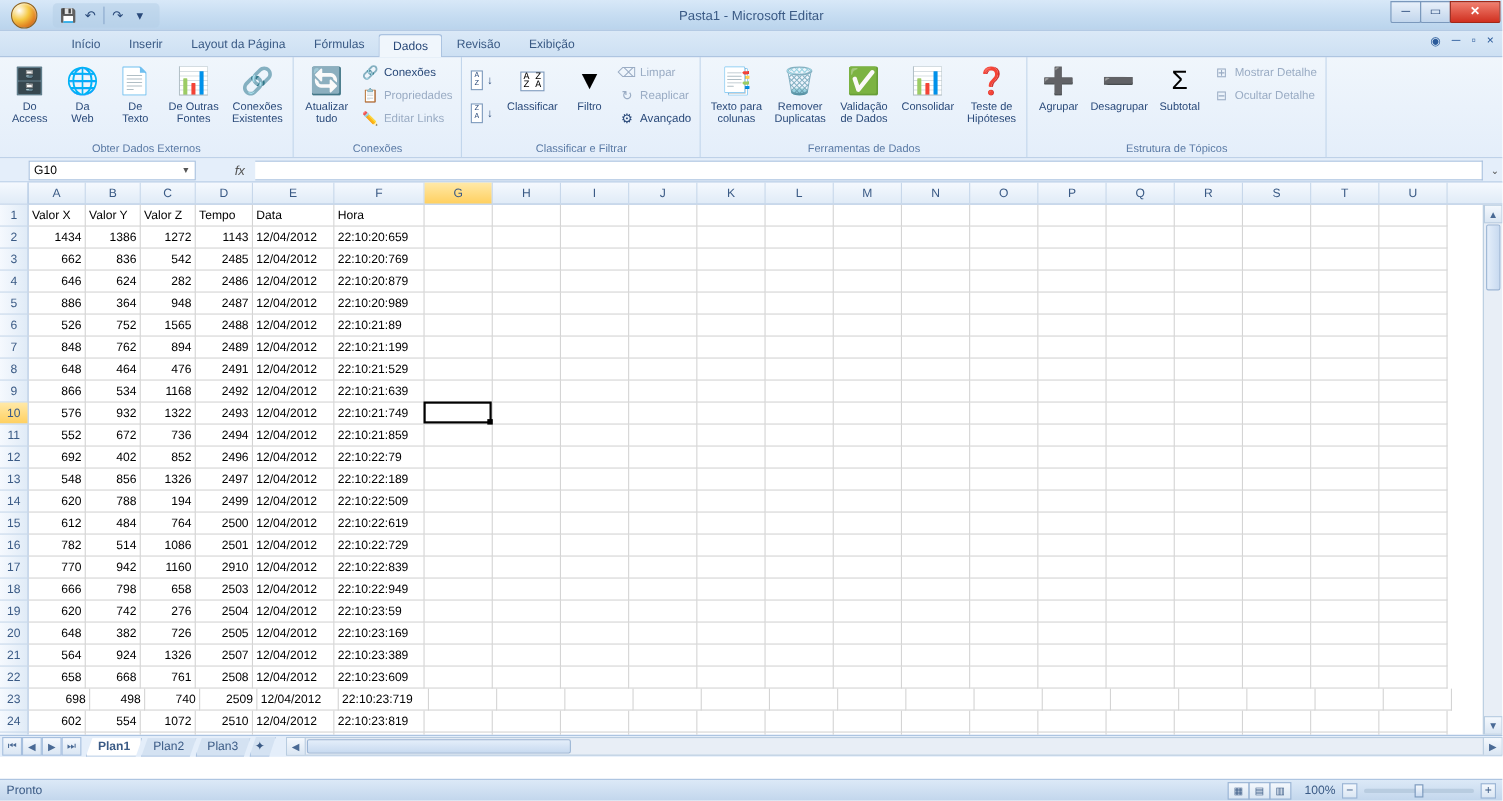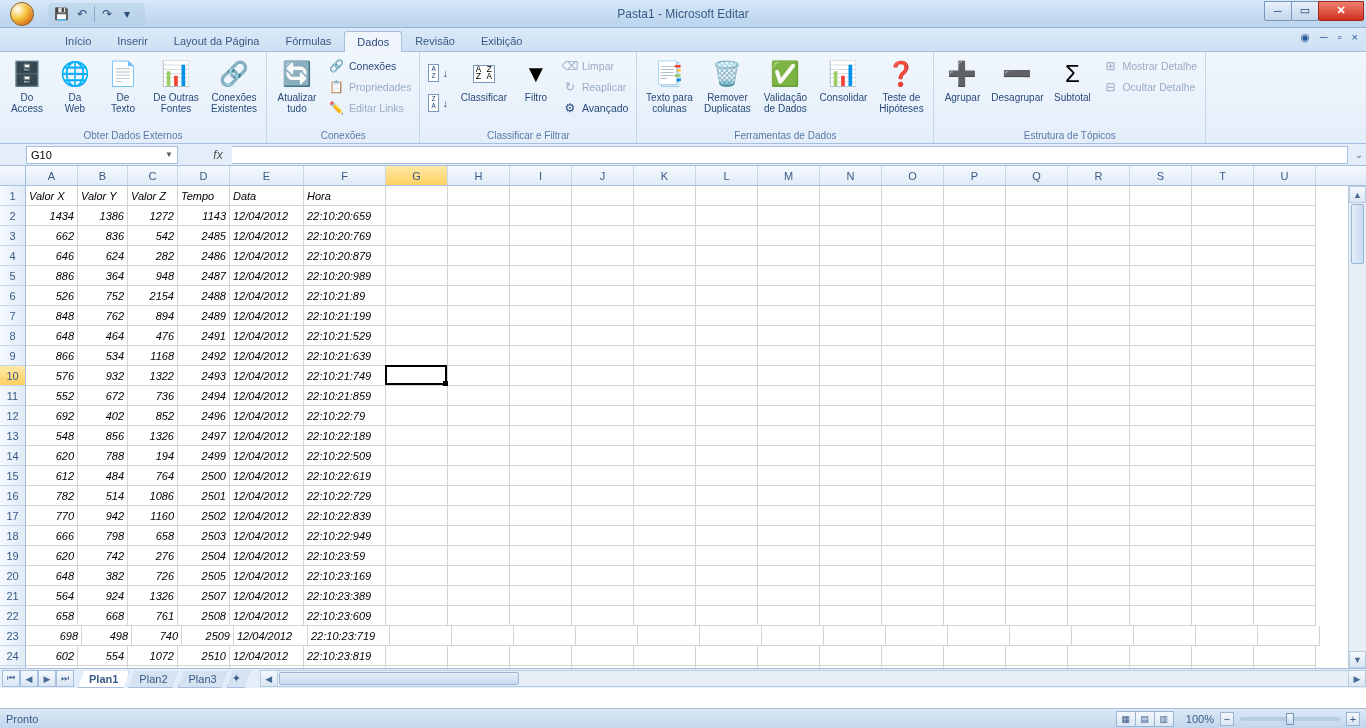--- a/index.html
+++ b/index.html
@@ -51,21 +51,21 @@
 .grid-wrap { position: absolute; top: 166px; left: 0; right: 0; bottom: 40px; display: flex; flex-direction: column; }
 .col-headers { height: 20px; display: flex; background: linear-gradient(#f5f9fe,#e0ebf7); border-bottom: 1px solid #a6bfde; }
 .corner { width: 26px; border-right: 1px solid #a6bfde; background: linear-gradient(#f5f9fe,#e0ebf7);}
 .ch { border-right: 1px solid #c7d7ea; font-size: 11px; color: #3a5a85; display: flex; align-items: center; justify-content: center; cursor: pointer; }
 .ch.sel{background:linear-gradient(#ffe9a8,#ffd060);}
 .grid-body { flex:1; display:flex; overflow:hidden;}
 .row-headers { width: 26px; background: linear-gradient(to right,#f5f9fe,#e0ebf7); border-right:1px solid #a6bfde;}
 .rh { height: 20px; border-bottom: 1px solid #c7d7ea; font-size: 11px; color: #3a5a85; display: flex; align-items: center; justify-content: center; cursor:pointer;}
 .rh.sel{background:linear-gradient(#ffe9a8,#ffd060);}
 .cells { position: relative; flex:1; }
-.row { display:flex; height:20px;font-style:italic; }
+.row { display:flex; height:20px; }
 .cell { border-right:1px solid #d4d4d4; border-bottom:1px solid #d4d4d4; font-size:11px; padding:0 3px; display:flex; align-items:center; overflow:hidden; white-space:nowrap;}
 .cell.num{justify-content:flex-end;}
 .cell.txt{justify-content:flex-start;}
 .sel-cell { position:absolute; border:2px solid #000; background:transparent; pointer-events:none; }
 .sel-cell::after{content:""; position:absolute; right:-3px; bottom:-3px; width:5px; height:5px; background:#000;}
 .vscroll{width:18px; background:#e8eef6; border-left:1px solid #b8cce0; position:relative;}
 .vscroll .arr{height:17px;display:flex;align-items:center;justify-content:center;font-size:9px;color:#4a6a95;background:linear-gradient(#f4f8fd,#dae6f3);border:1px solid #b8cce0;cursor:pointer;}
 .vscroll .thumb{position:absolute;left:2px;right:2px;top:18px;height:60px;background:linear-gradient(to right,#e4eefa,#c8daf0);border:1px solid #9ab4d4;border-radius:2px;}
 
 
@@ -439,21 +439,21 @@
           <div class="cell txt" style="width:62px"></div>
           <div class="cell txt" style="width:62px"></div>
           <div class="cell txt" style="width:62px"></div>
           <div class="cell txt" style="width:62px"></div>
           <div class="cell txt" style="width:62px"></div>
           <div class="cell txt" style="width:62px"></div>
         </div>
         <div class="row">
           <div class="cell num" style="width:52px">526</div>
           <div class="cell num" style="width:50px">752</div>
-          <div class="cell num" style="width:50px">2154</div>
+          <div class="cell num" style="width:50px">1565</div>
           <div class="cell num" style="width:52px">2488</div>
           <div class="cell txt" style="width:74px">12/04/2012</div>
           <div class="cell txt" style="width:82px">22:10:21:89</div>
           <div class="cell txt" style="width:62px"></div>
           <div class="cell txt" style="width:62px"></div>
           <div class="cell txt" style="width:62px"></div>
           <div class="cell txt" style="width:62px"></div>
           <div class="cell txt" style="width:62px"></div>
           <div class="cell txt" style="width:62px"></div>
           <div class="cell txt" style="width:62px"></div>
@@ -693,21 +693,21 @@
           <div class="cell txt" style="width:62px"></div>
           <div class="cell txt" style="width:62px"></div>
           <div class="cell txt" style="width:62px"></div>
           <div class="cell txt" style="width:62px"></div>
           <div class="cell txt" style="width:62px"></div>
         </div>
         <div class="row">
           <div class="cell num" style="width:52px">770</div>
           <div class="cell num" style="width:50px">942</div>
           <div class="cell num" style="width:50px">1160</div>
-          <div class="cell num" style="width:52px">2502</div>
+          <div class="cell num" style="width:52px">2910</div>
           <div class="cell txt" style="width:74px">12/04/2012</div>
           <div class="cell txt" style="width:82px">22:10:22:839</div>
           <div class="cell txt" style="width:62px"></div>
           <div class="cell txt" style="width:62px"></div>
           <div class="cell txt" style="width:62px"></div>
           <div class="cell txt" style="width:62px"></div>
           <div class="cell txt" style="width:62px"></div>
           <div class="cell txt" style="width:62px"></div>
           <div class="cell txt" style="width:62px"></div>
           <div class="cell txt" style="width:62px"></div>

